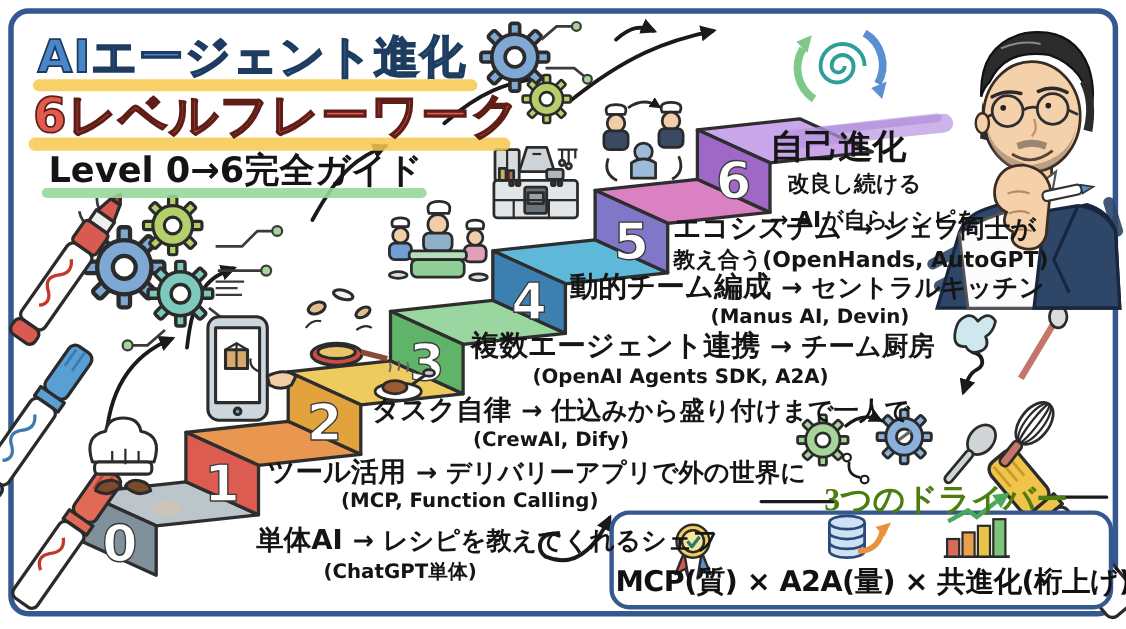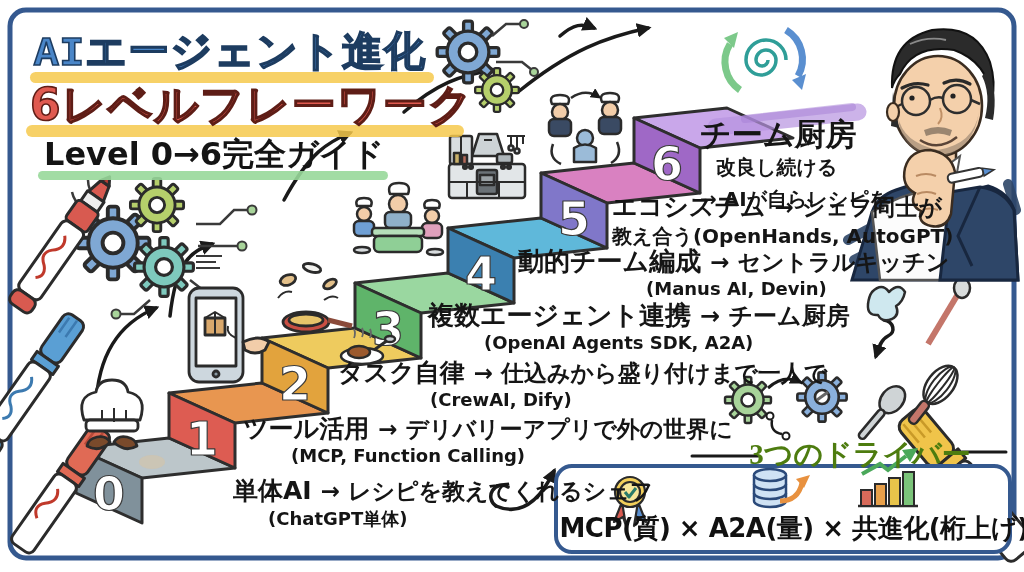--- a/index.html
+++ b/index.html
@@ -1,21 +1,21 @@
 <!DOCTYPE html>
 <html><head>
 <meta charset="utf-8">
 <style>
   html,body{margin:0;padding:0;}
   body{width:1024px;height:572px;position:relative;background:#ffffff;overflow:hidden;
        font-family:"DejaVu Sans","Liberation Sans",sans-serif;}
   svg{position:absolute;left:0;top:0;}
   .abs{position:absolute;white-space:nowrap;z-index:5;}
   .bar{position:absolute;border-radius:6px;z-index:4;}
-  .t1{font-size:41px;font-weight:900;color:#4a86c8;-webkit-text-stroke:1.6px #1d3c60;letter-spacing:1px;font-family:Liberation Mono, monospace;}
+  .t1{font-size:41px;font-weight:900;color:#4a86c8;-webkit-text-stroke:1.6px #1d3c60;letter-spacing:1px;}
   .t2{font-size:44px;font-weight:900;color:#e05a50;-webkit-text-stroke:1.6px #5e1d16;letter-spacing:1px;}
   .t3{font-size:32px;font-weight:900;color:#141414;}
   .lvl{color:#151515;z-index:5;}
   .main{font-weight:900;line-height:1.05;}
   .kw{font-size:25px;}
   .rest{font-size:23px;margin-left:9px;}
   .sub{font-size:18px;font-weight:800;margin-top:3px;}
   .dtitle{font-size:29px;font-weight:900;color:#4d7c0f;font-family:Liberation Serif, serif;}
   .formula{font-size:26px;font-weight:900;color:#111;letter-spacing:-0.5px;}
 </style>
@@ -383,42 +383,42 @@
 
 <div class="abs bar" style="left:30px;top:72px;width:404px;height:11px;background:#f6c94c;opacity:.85"></div>
 <div class="abs bar" style="left:26px;top:125px;width:438px;height:12px;background:#f6c94c;opacity:.85"></div>
 <div class="abs bar" style="left:38px;top:171px;width:350px;height:9px;background:#98d89a;opacity:.9"></div>
 <div class="abs t1" style="left:34px;top:24px">AIエージェント進化</div>
 <div class="abs t2" style="left:30px;top:76px">6レベルフレーワーク</div>
 <div class="abs t3" style="left:44px;top:133px">Level 0→6完全ガイド</div>
 
 <div class="abs lvl" style="left:233px;top:478px">
   <div class="main"><span class="kw">単体AI</span><span class="rest">→ レシピを教えてくれるシェフ</span></div>
-  <div class="sub" style="margin-left:35px">(ChatGPT単体)</div>
+  <div class="sub" style="margin-left:61px">(ChatGPT単体)</div>
 </div>
 <div class="abs lvl" style="left:243px;top:416px">
   <div class="main"><span class="kw">ツール活用</span><span class="rest">→ デリバリーアプリで外の世界に</span></div>
-  <div class="sub" style="margin-left:48px">(MCP, Function Calling)</div>
+  <div class="sub" style="margin-left:67px">(MCP, Function Calling)</div>
 </div>
 <div class="abs lvl" style="left:338px;top:360px">
   <div class="main"><span class="kw">タスク自律</span><span class="rest">→ 仕込みから盛り付けまで一人で</span></div>
   <div class="sub" style="margin-left:92px">(CrewAI, Dify)</div>
 </div>
 <div class="abs lvl" style="left:428px;top:302px">
   <div class="main"><span class="kw" style="font-size:26px">複数エージェント連携</span><span class="rest" style="font-size:24px">→ チーム厨房</span></div>
   <div class="sub" style="margin-left:56px">(OpenAI Agents SDK, A2A)</div>
 </div>
 <div class="abs lvl" style="left:518px;top:248px">
   <div class="main"><span class="kw" style="font-size:26px">動的チーム編成</span><span class="rest">→ セントラルキッチン</span></div>
   <div class="sub" style="margin-left:128px">(Manus AI, Devin)</div>
 </div>
 <div class="abs lvl" style="left:612px;top:194px">
   <div class="main"><span class="kw">エコシステム</span><span class="rest">→ シェフ同士が</span></div>
   <div class="sub" style="margin-left:0;font-size:20px">教え合う(OpenHands, AutoGPT)</div>
 </div>
 <div class="abs lvl" style="left:700px;top:118px">
-  <div class="main"><span class="kw" style="font-size:31px">チーム厨房</span></div>
+  <div class="main"><span class="kw" style="font-size:31px">自己進化</span></div>
   <div class="sub" style="font-size:20px;margin-left:16px">改良し続ける</div>
   <div class="sub" style="font-size:20px;margin-top:5px">→ AIが自らレシピを</div>
 </div>
 
 <div class="abs dtitle" style="left:860px;top:435px;transform:translateX(-50%)">3つのドライバー</div>
 <div class="abs formula" style="left:794px;top:511px;transform:translateX(-50%)">MCP(質) × A2A(量) × 共進化(桁上げ)</div>
 
 </body></html>

